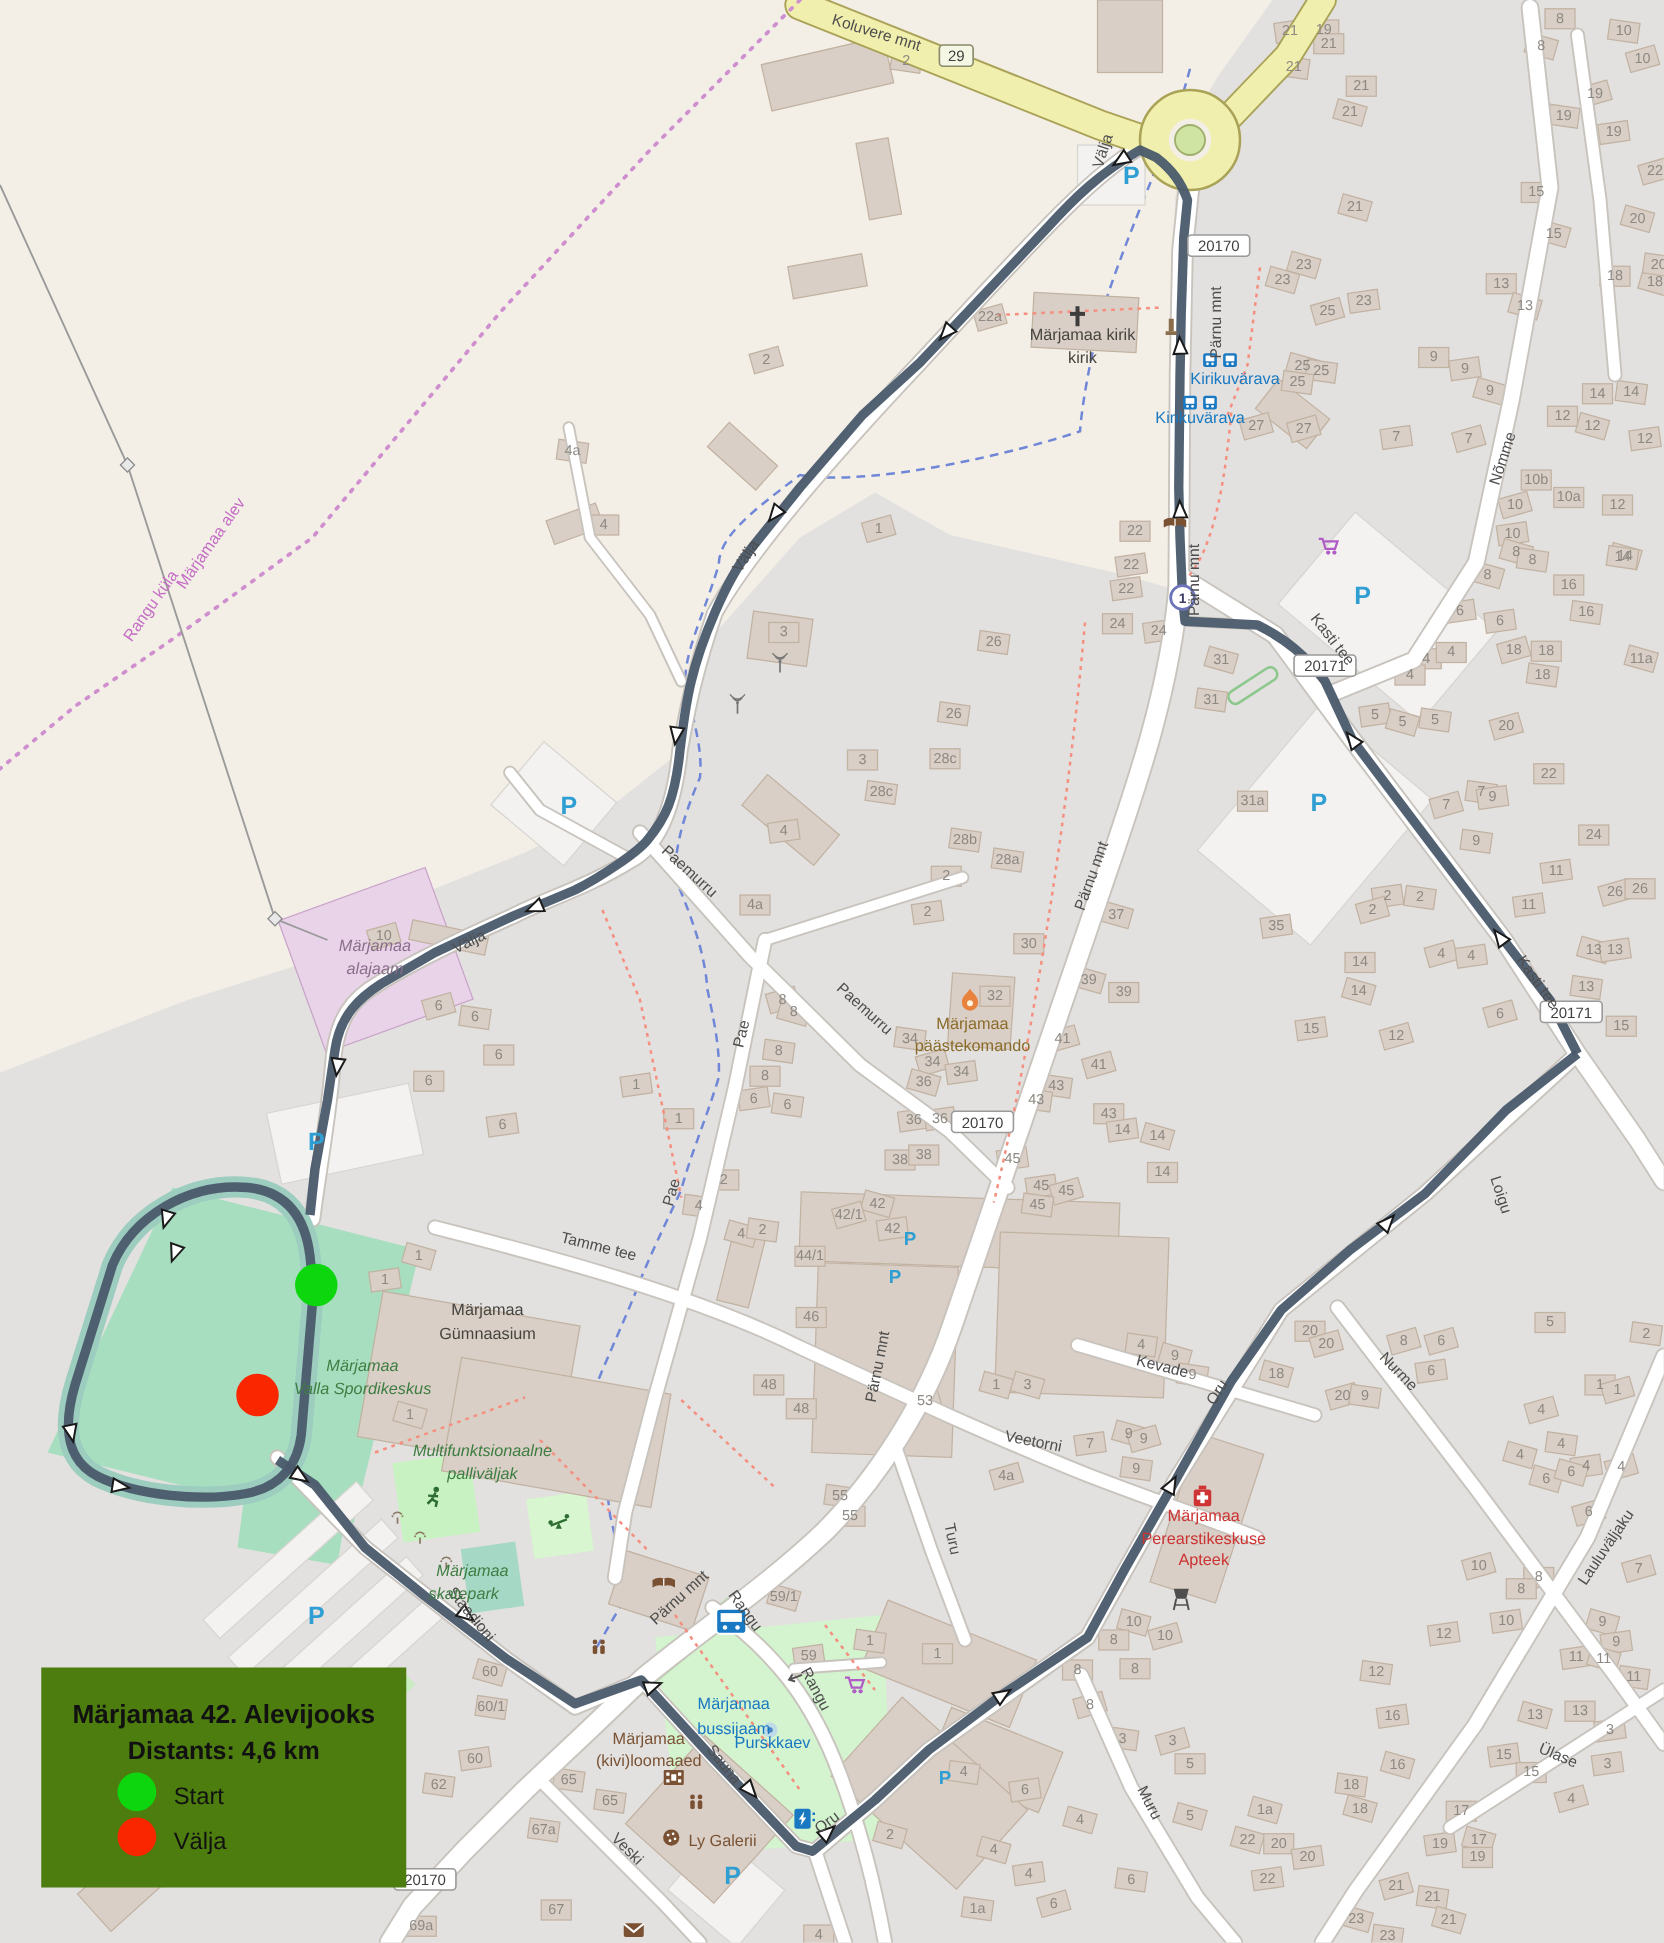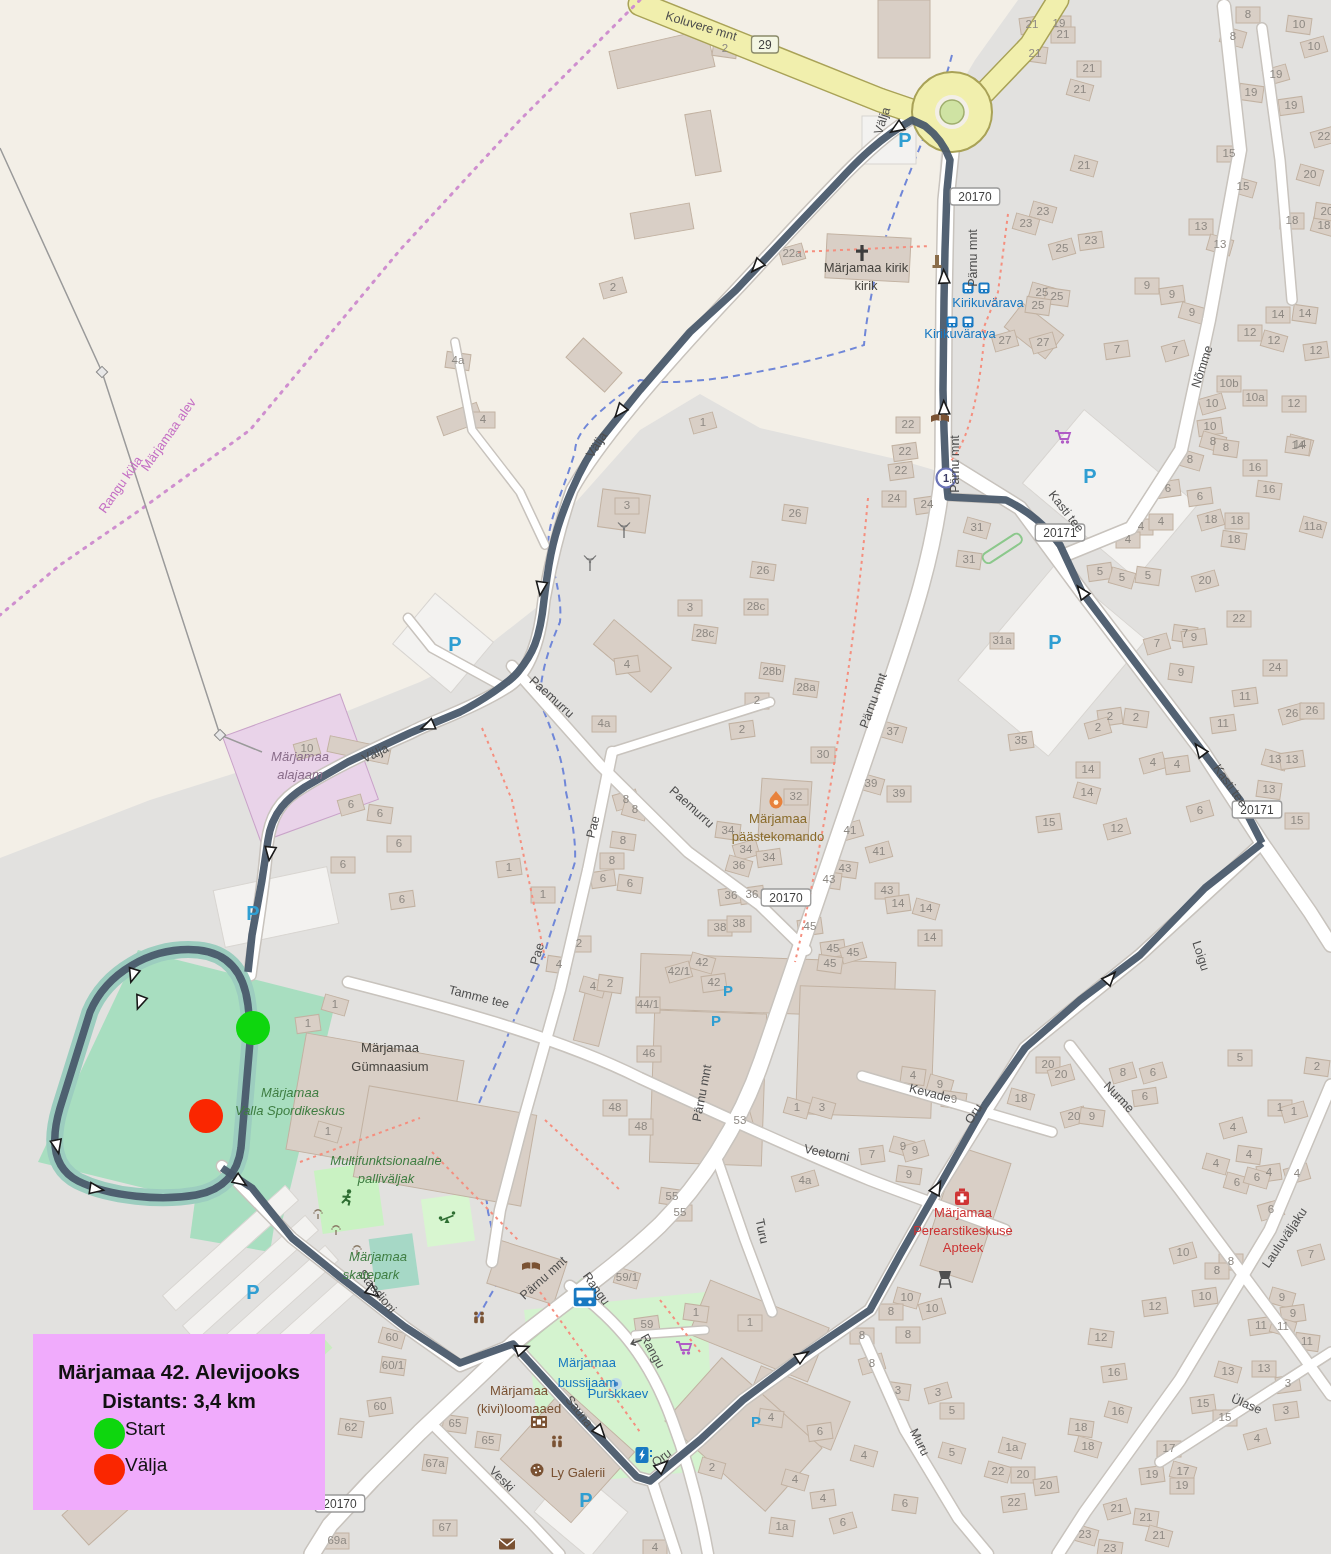--- a/index.html
+++ b/index.html
@@ -12,25 +12,25 @@
   .poi-blue{font-size:13px;fill:#1879c2;}
   .poi-brown{font-size:13px;fill:#7a5233;}
   .poi-red{font-size:13px;fill:#cc3333;}
   .poi-olive{font-size:13px;fill:#8a6b2a;}
   .poi-green{font-size:13px;fill:#3e7d41;font-style:italic;}
   .poi-purple{font-size:13px;fill:#8a6d8a;font-style:italic;}
   .boundary-label{font-size:13px;fill:#c46ec4;}
   .pk{font-weight:bold;fill:#2f9ed2;}
   .badge-t{font-size:12px;fill:#3f3f3f;}
   .km-t{font-size:11px;fill:#3d3d66;font-weight:bold;}
-  .legend{position:absolute;left:33px;top:1334px;width:292px;height:176px;background:#f0abfc;
+  .legend{position:absolute;left:33px;top:1334px;width:292px;height:176px;background:#4d7c0f;
     display:flex;flex-direction:column;align-items:center;justify-content:center;gap:2px;color:#111;}
   .legend .t1{font-size:21px;font-weight:bold;}
   .legend .t2{font-size:20px;font-weight:bold;margin-top:4px;}
-  .legend .row{display:flex;align-items:flex-start;width:170px;margin-top:3px;}
+  .legend .row{display:flex;align-items:flex-end;gap:14px;width:170px;margin-top:3px;}
   .legend .dot{width:31px;height:31px;border-radius:50%;flex:0 0 auto;}
   .legend .lbl{font-size:19px;}
 </style>
 </head>
 <body>
 
 <div class="stage">
   <svg id="map" width="1331" height="1554" viewBox="0 0 1331 1554">
       <g>
         <rect x="0" y="0" width="1331" height="1554" fill="#e2e1df"></rect>
@@ -1004,21 +1004,21 @@
         <text x="1286" y="1414" class="hn">3</text>
         <text x="1257" y="1442" class="hn">4</text>
       </g>
       <g>
         <circle cx="253" cy="1028" r="17" fill="#0ed60e"></circle>
         <circle cx="206" cy="1116" r="17" fill="#fa2600"></circle>
       </g>
     </svg>
   <div class="legend">
     <div class="t1">Märjamaa 42. Alevijooks</div>
-    <div class="t2">Distants: 3,4 km</div>
+    <div class="t2">Distants: 4,6 km</div>
     <div class="row">
       <span class="dot" style="background:#0ed60e"></span>
       <span class="lbl">Start</span>
     </div>
     <div class="row">
       <span class="dot" style="background:#fa2600"></span>
       <span class="lbl">Välja</span>
     </div>
   </div>
 </div>

